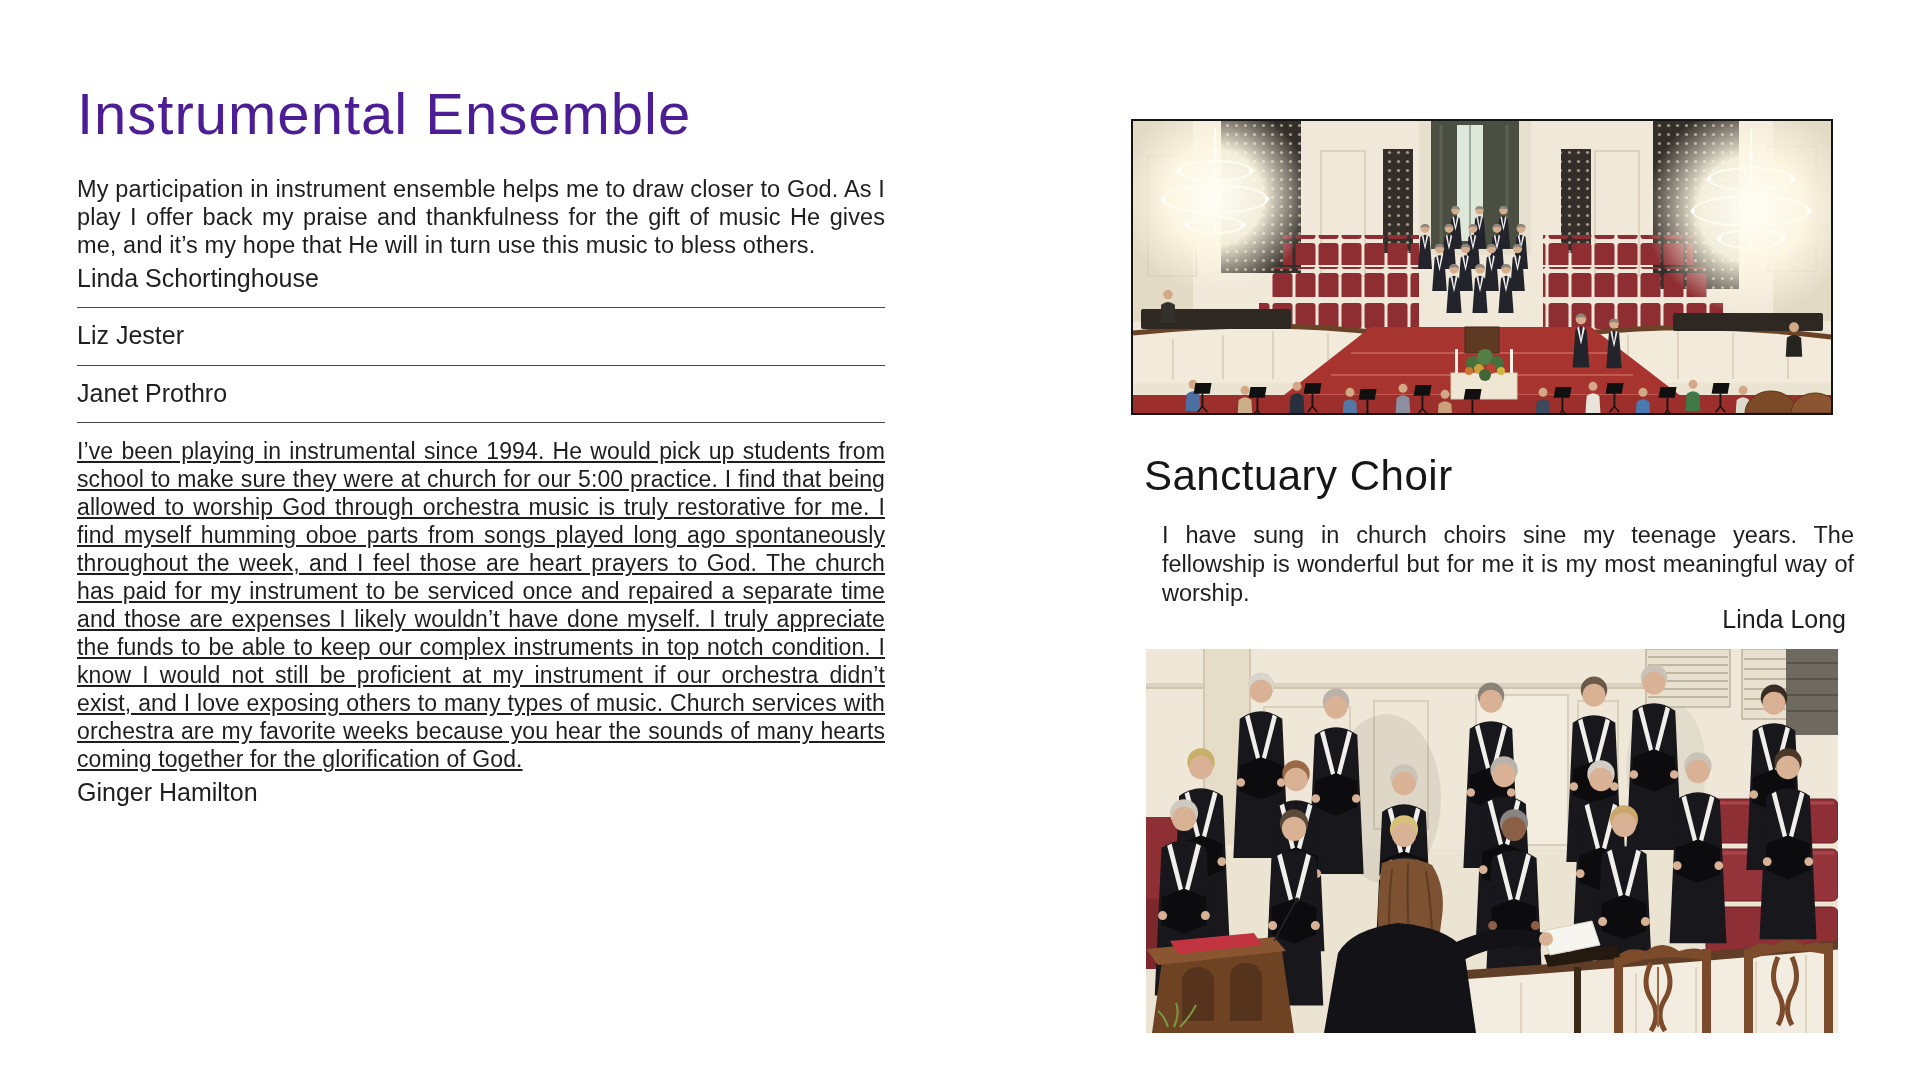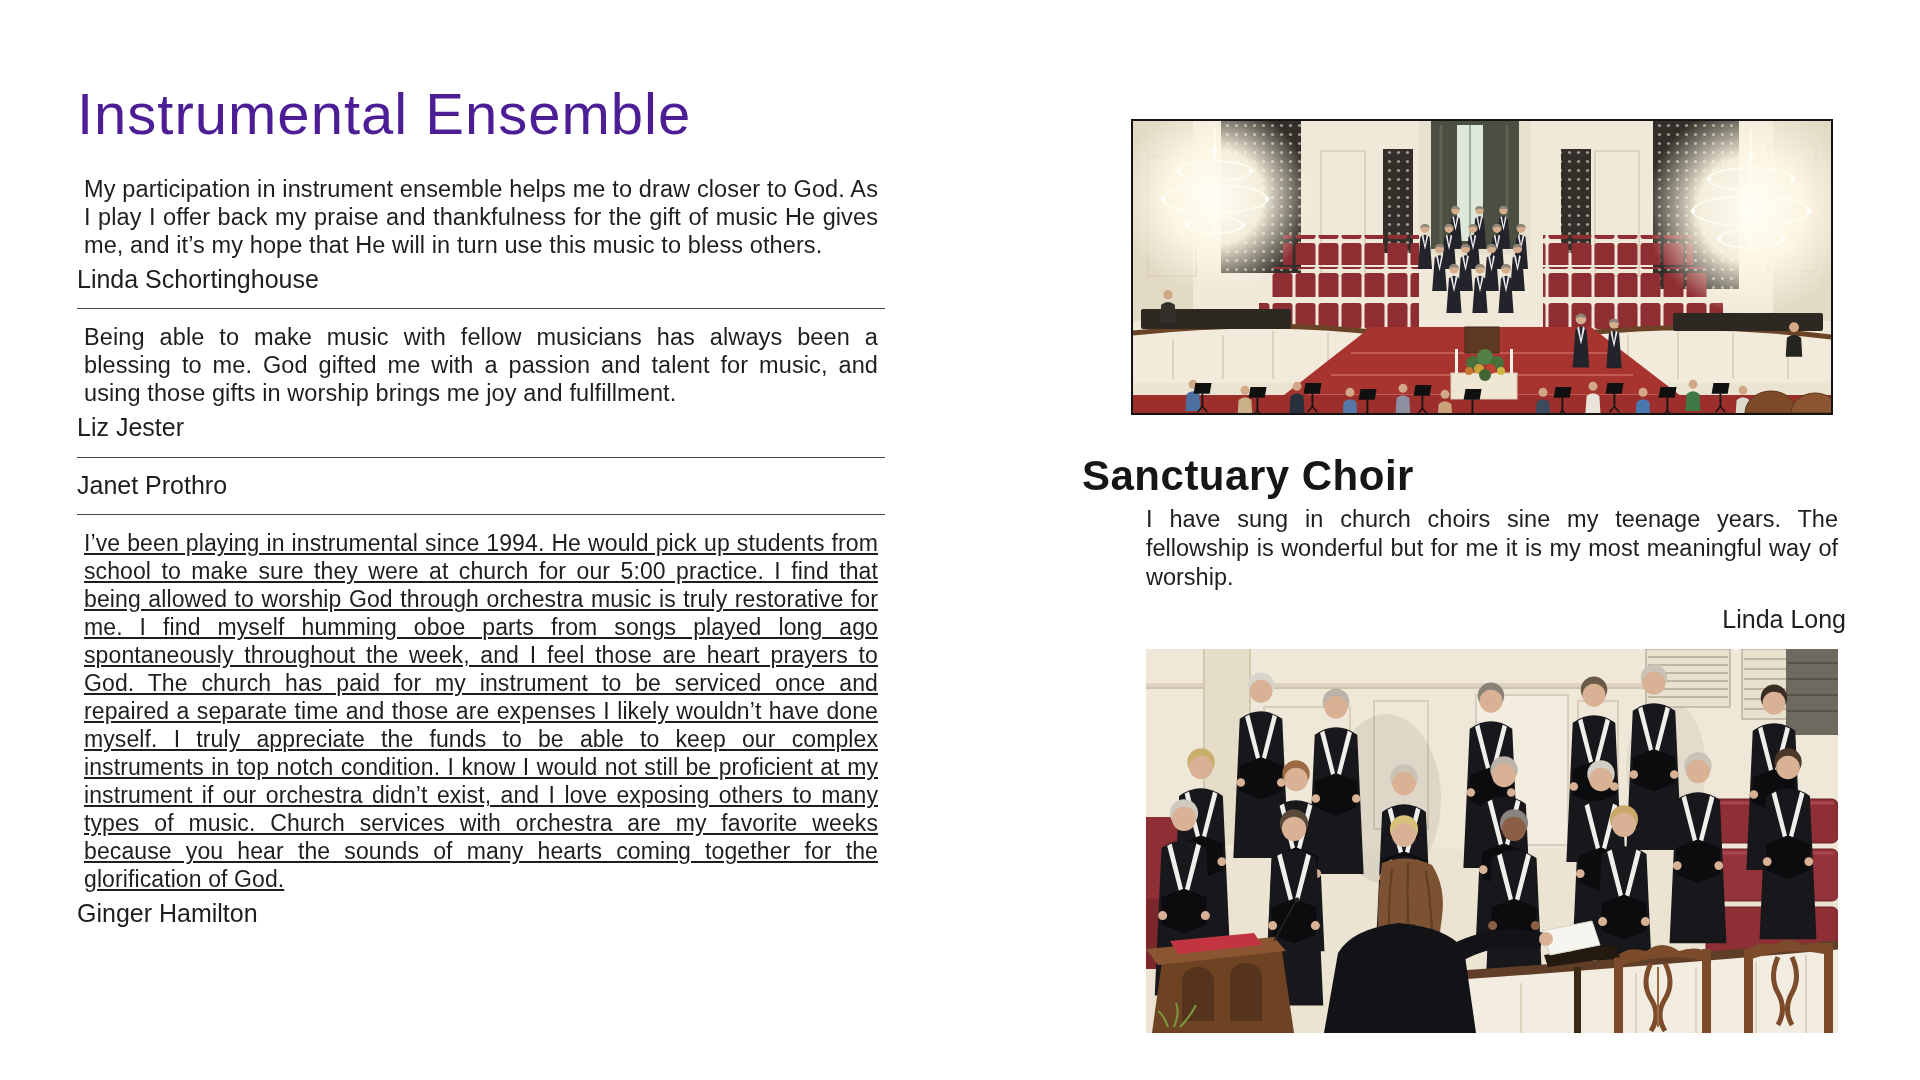--- a/index.html
+++ b/index.html
@@ -7,52 +7,51 @@
     width:1920px;height:1080px;position:relative;overflow:hidden;
     background:#ffffff;color:#1e1e1e;
     font-family:"Liberation Sans", sans-serif;
   }
   
   .left-col{position:absolute;left:77px;top:84px;width:808px;}
   h1.title{
     font-size:58px;line-height:1.05;margin:0 0 30px;font-weight:400;
     letter-spacing:1px;color:#4c1d95;
   }
-  .t-text{font-size:23.5px;line-height:28px;text-align:justify;margin:7px;letter-spacing:.1px;}
+  .t-text{font-size:23.5px;line-height:28px;text-align:justify;margin:0;letter-spacing:.1px;}
   .t-text.small{font-size:23px;text-decoration:underline;}
   .t-author{font-size:25px;line-height:1.1;text-align:left;margin:6px 2px 0 0;}
   hr.sep{border:none;border-top:1.6px solid #4a4a4a;margin:15px 0 14px;}
   
   .photo{position:absolute;overflow:hidden;background:#ece4d3;}
   .photo svg{display:block;width:100%;height:100%;}
   .photo-top{left:1131px;top:119px;width:698px;height:292px;border:2px solid #141414;}
   .photo-bottom{left:1146px;top:649px;width:692px;height:384px;}
   h2.sec-title{
-    position:absolute;left:1082px;top:452px;margin:0;font-weight:700;
+    position:absolute;left:1144px;top:452px;margin:0;font-weight:400;
     font-size:42px;letter-spacing:.5px;color:#161616;
   }
   .right-text{position:absolute;left:1146px;top:505px;width:692px;
-    font-size:23.5px;line-height:29px;text-align:justify;margin:0;}
+    font-size:23.5px;line-height:29px;text-align:justify;margin:16px;}
   .right-author{position:absolute;left:1146px;top:597px;width:692px;
     font-size:25px;text-align:right;margin:8px;}
 </style>
 </head>
 <body>
 
 <section class="left-col">
   <h1 class="title">Instrumental Ensemble</h1>
 
   <div>
     <p class="t-text">My participation in instrument ensemble helps me to draw closer to God. As I play I offer back my praise and thankfulness for the gift of music He gives me, and it’s my hope that He will in turn use this music to bless others.</p>
     <p class="t-author">Linda Schortinghouse</p>
   </div>
   <hr class="sep">
 
   <div>
-    <p class="t-text">Being able to make music with fellow musicians has always been a blessing to me. God gifted me with a passion and talent for music, and using those gifts in worship brings me joy and fulfillment.</p>
     <p class="t-author">Liz Jester</p>
   </div>
   <hr class="sep">
 
   <div>
     <p class="t-author">Janet Prothro</p>
   </div>
   <hr class="sep">
 
   <div>

